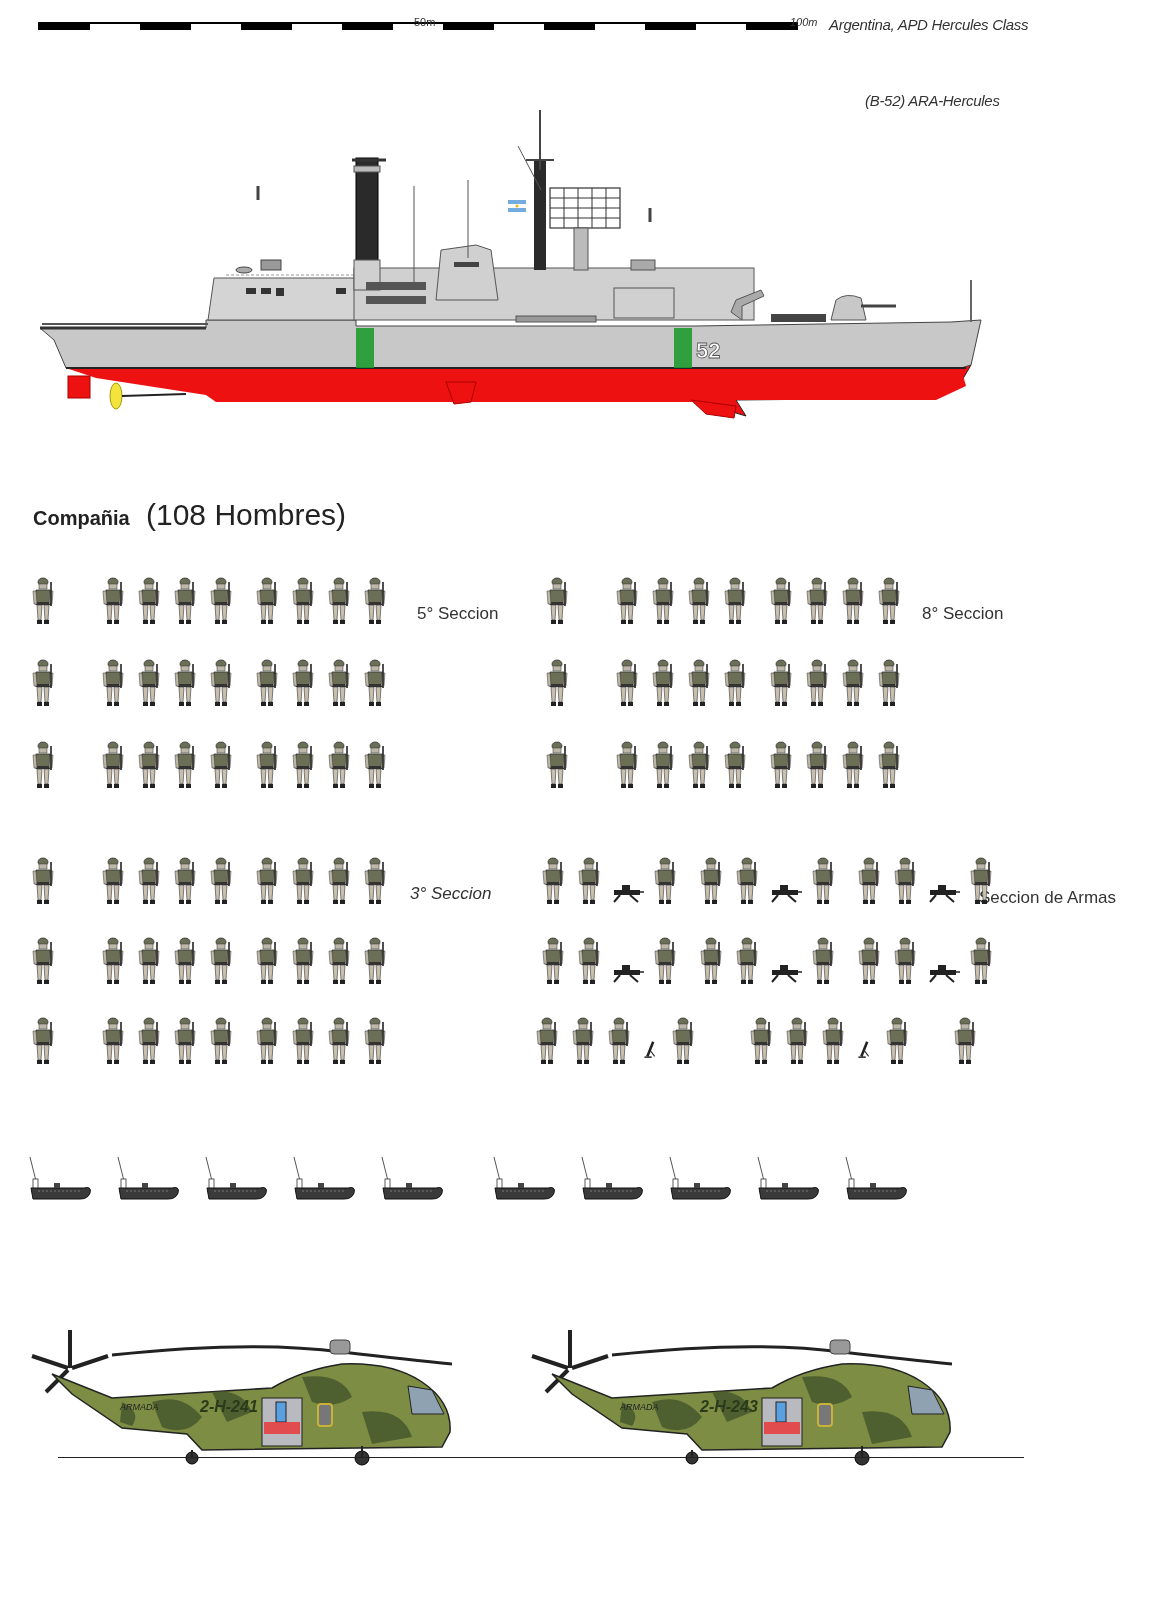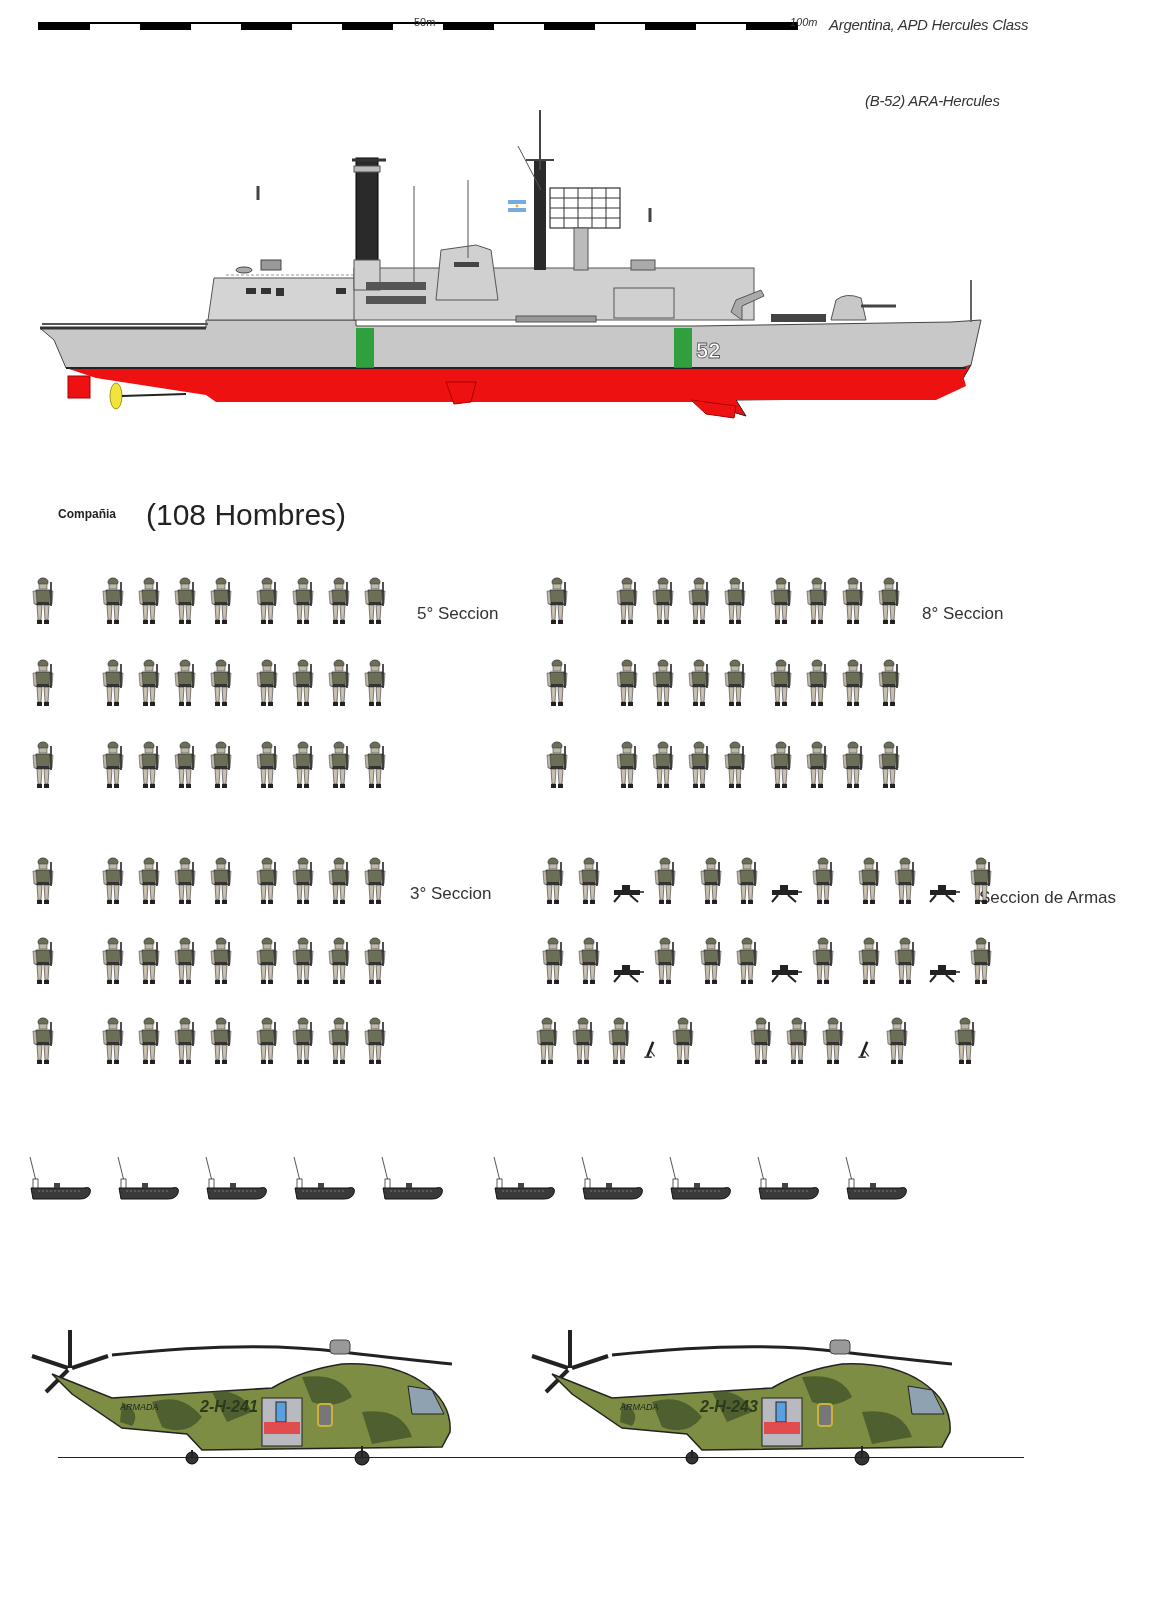--- a/index.html
+++ b/index.html
@@ -9,21 +9,21 @@
   
   #scalebar { left:38px; top:22px; width:758px; height:6px; border:1px solid #000; background:#000; display:flex; }
   #scalebar .seg { flex:1; height:100%; }
   #scalebar .seg.w { background:#fff; margin:1px 0; }
   .scale-label { font-size:11px; color:#333; top:16px;margin-left:8px; }
   .title-line { font-size:15px; color:#333; letter-spacing:-0.3px;font-style:italic; }
 
   
   #ship { left:36px; top:110px; width:950px; height:320px; }
 
-  .heading-small { left:33px; top:507px; font-size:12px; font-weight:bold;margin-left:25px; }
+  .heading-small { left:33px; top:507px; font-size:20px; font-weight:bold; }
   .heading-big { left:146px; top:498px; font-size:30px; }
 
   .section-label { font-size:17px; color:#333; }
 
   .row { position:absolute; display:flex; align-items:flex-end; height:52px; }
   .soldier { width:30px; height:50px; margin-right:6px; }
   .soldier.leader { margin-right:40px; }
   .gap { width:10px; }
 
   .boats { position:absolute; left:28px; top:1155px; display:flex; }
@@ -133,21 +133,21 @@
 
   <line x1="222" y1="76" x2="222" y2="90" stroke="#444" stroke-width="3"></line>
   <line x1="614" y1="98" x2="614" y2="112" stroke="#444" stroke-width="3"></line>
 </svg>
 
 <div class="abs heading-small">Compañia</div>
 <div class="abs heading-big">(108 Hombres)</div>
 
 <div class="abs section-label" style="left:417px; top:604px;">5° Seccion</div>
 <div class="abs section-label" style="left:922px; top:604px;">8° Seccion</div>
-<div class="abs section-label" style="left:410px; top:884px;">3° Seccion</div>
+<div class="abs section-label" style="left:410px; top:884px;font-style:italic;">3° Seccion</div>
 <div class="abs section-label" style="left:979px; top:888px;">Seccion de Armas</div>
 
 <div id="troops">
     <div class="row" style="left: 28px; top: 574px;">
       <svg viewBox="0 0 30 50" class="soldier leader">
   <ellipse cx="15" cy="6" rx="5" ry="4" fill="#6b6f55" stroke="#333" stroke-width="0.8"></ellipse>
   <rect x="11" y="8" width="8" height="5" fill="#bfb8a8" stroke="#333" stroke-width="0.5"></rect>
   <path d="M8 14 L22 14 L23 28 L7 28 Z" fill="#6b6f55" stroke="#333" stroke-width="0.8"></path>
   <rect x="8" y="26" width="14" height="3" fill="#333"></rect>
   <path d="M9 29 L14 29 L13 44 L10 44 Z" fill="#c8bfae" stroke="#333" stroke-width="0.6"></path>

